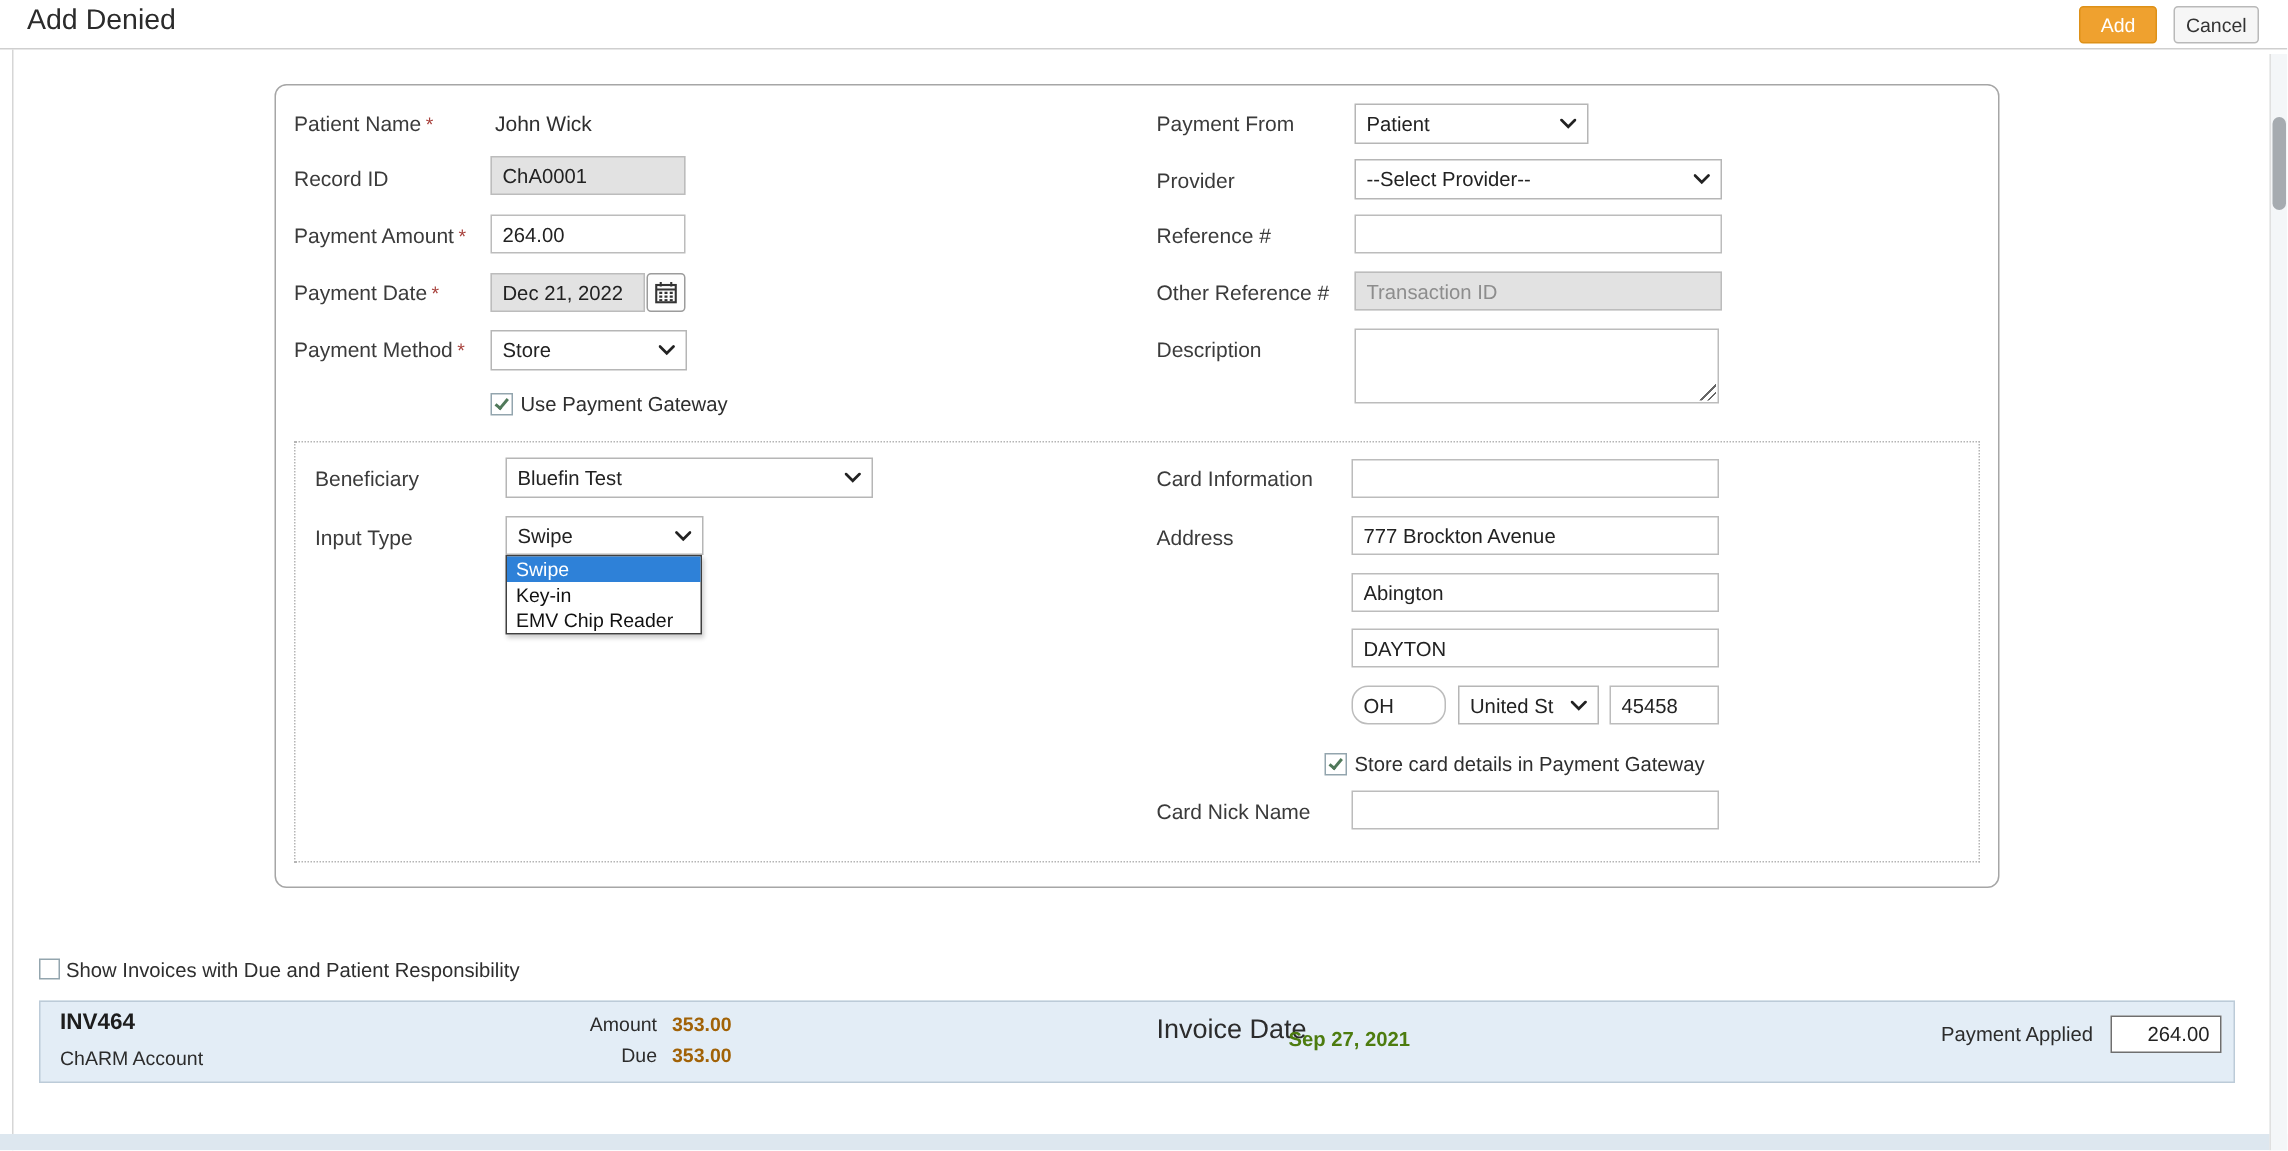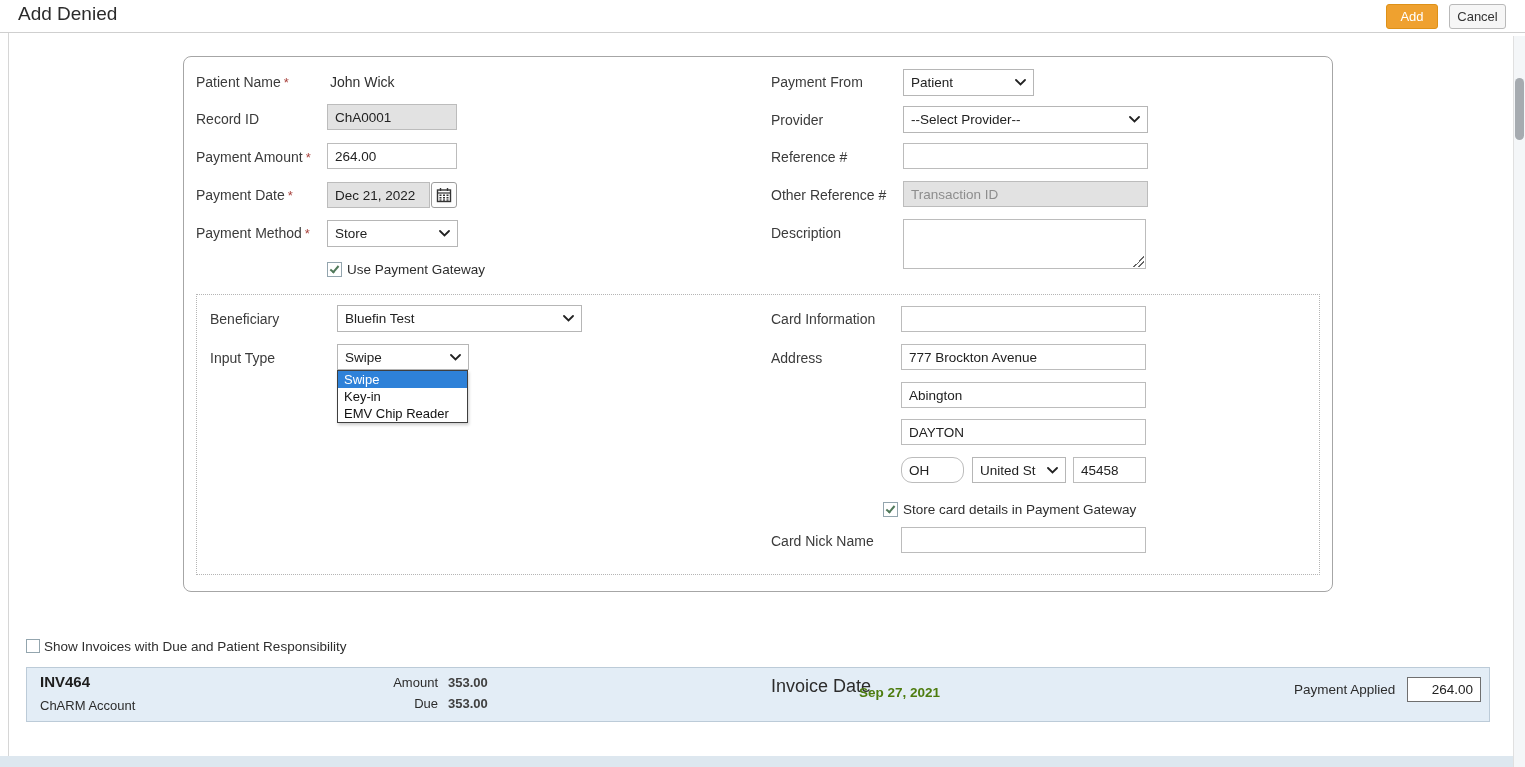--- a/index.html
+++ b/index.html
@@ -48,21 +48,21 @@
   .ddl { position:absolute; left:337px; top:370px; width:131px; background:#fff; border:1px solid #3f3f3f; box-shadow:1px 2px 3px rgba(0,0,0,.2); z-index:6; }
   .ddl .opt { font-size:13px; color:#111; padding:1px 6px; white-space:nowrap; cursor:default; }
   .ddl .opt.hl { background:#2e81d8; color:#fff; }
 
   
   .inv-title { position:absolute; left:0; top:602px; width:1510px; text-align:center; font-size:22px; color:#2b2b2b; }
   .inv-card { position:absolute; left:26px; top:667px; width:1464px; height:55px; background:#e3edf6; border:1px solid #bccbd8; }
   .inv-no { position:absolute; left:13px; top:5px; font-size:15px; font-weight:bold; color:#1d1d1d; }
   .inv-acct { position:absolute; left:13px; top:30px; font-size:13px; color:#2c2c2c; }
   .amt-lbl { position:absolute; width:80px; text-align:right; font-size:13px; color:#2c2c2c; }
-  .amt-val { position:absolute; font-size:13px; font-weight:bold; color:#404040; }
+  .amt-val { position:absolute; font-size:13px; font-weight:bold; color:#a16207; }
   .inv-date-lbl { position:absolute; left:744px; top:8px; font-size:18px; color:#2c2c2c; }
   .inv-date-val { position:absolute; left:832px; top:17px; font-size:13.5px; font-weight:bold; color:#4d7c0f; }
   .pay-applied-lbl { position:absolute; left:1267px; top:14px; font-size:13.5px; color:#2c2c2c; }
   .pay-applied-inp { position:absolute; left:1380px; top:9px; width:74px; height:25px; border:1px solid #6f6f6f; text-align:right; }
 
   .inv-header { position:absolute; left:26px; top:722px; width:1464px; height:32px; background:#fff; border-left:1px solid #cfcfcf; border-right:1px solid #cfcfcf; border-bottom:1px solid #b9b9b9; }
   .col { position:absolute; top:8px; font-size:13.5px; color:#222; white-space:nowrap; }
   .inv-header .vline { position:absolute; left:1289px; top:0; width:1px; height:32px; background:#cfcfcf; }
 
   .footer-strip { position:absolute; left:0; top:756px; width:1525px; height:11px; background:#dde7ef; }
@@ -121,21 +121,21 @@
         </svg>
       </span>
   </div>
 
   <div class="cb" style="left:327px; top:262px;">
       <span class="check"></span>
     </div>
   <div class="cb-label" style="left:347px; top:262px;">Use Payment Gateway</div>
 
   <div class="lbl" style="left:771px; top:74px;">Payment From</div>
-  <div class="sel" style="left:903px; top:69px; width:131px;">
+  <div class="sel" style="left:903px; top:69px; width:156px;">
     <span>Patient</span>
     <span class="chev">
         <svg width="11" height="7" viewBox="0 0 11 7">
           <path d="M1 1 L5.5 5.5 L10 1" fill="none" stroke="#222" stroke-width="1.8" stroke-linecap="round"></path>
         </svg>
       </span>
   </div>
 
   <div class="lbl" style="left:771px; top:112px;">Provider</div>
   <div class="sel" style="left:903px; top:106px; width:245px;">

